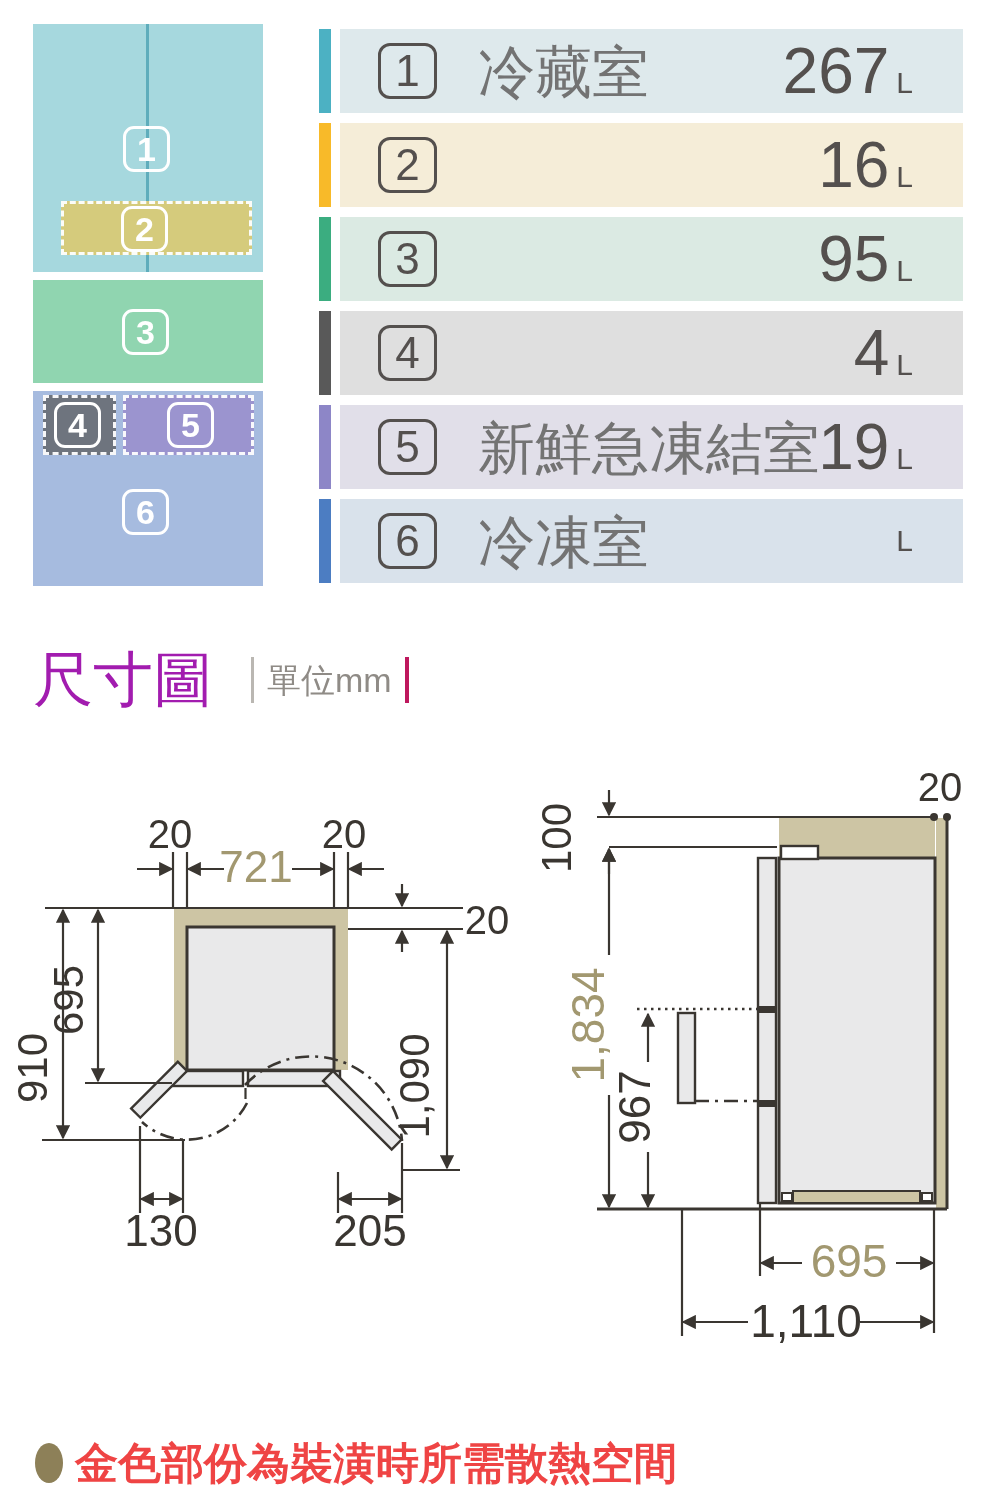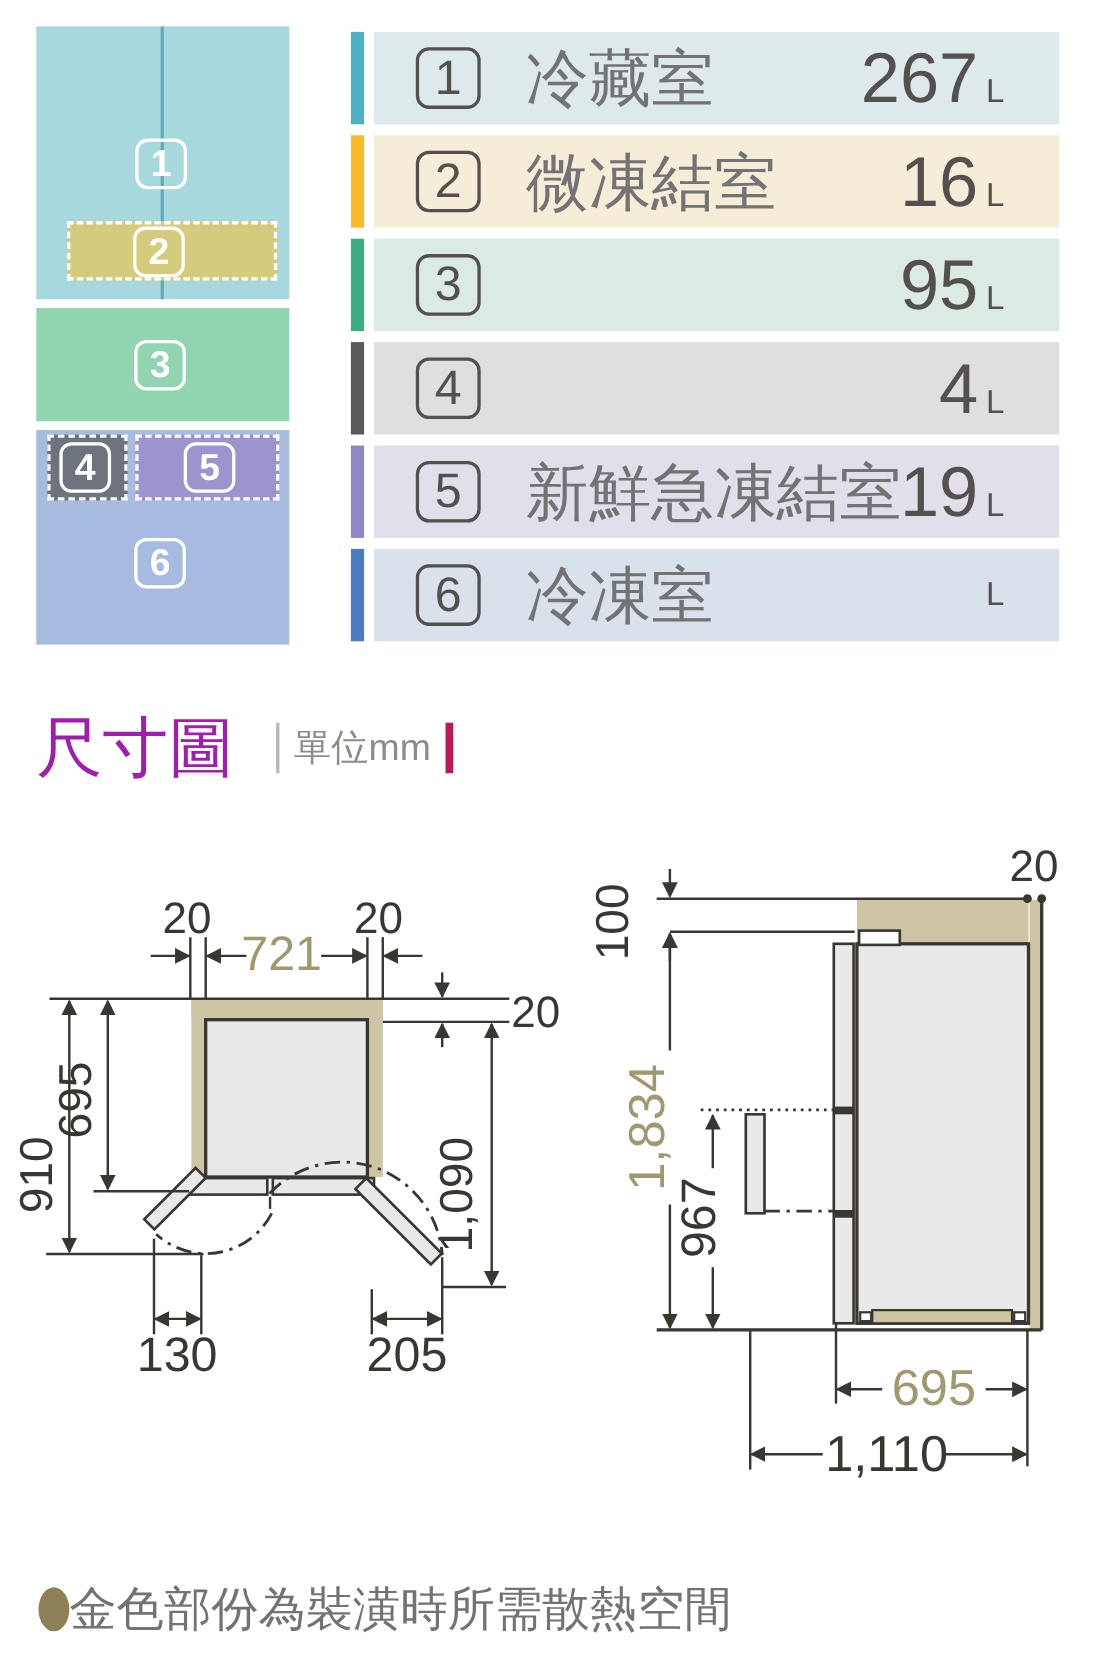--- a/index.html
+++ b/index.html
@@ -40,39 +40,39 @@
   .r2 .lbar{background:#f8ba29;} .r2 .lbg{background:#f5edd8;}
   .r3 .lbar{background:#3bad80;} .r3 .lbg{background:#dbeae3;}
   .r4 .lbar{background:#595959;} .r4 .lbg{background:#dfdfdf;}
   .r5 .lbar{background:#8d86c7;} .r5 .lbg{background:#e1dfe9;}
   .r6 .lbar{background:#4c7dc2;} .r6 .lbg{background:#d9e2eb;}
 
   
   .dim-title{position:absolute;left:33px;top:648px;display:flex;align-items:center;}
   .dim-title .big{font-size:60px;font-weight:500;color:#a21caf;line-height:64px;}
   .unit-wrap{margin-left:38px;display:flex;align-items:center;height:46px;
-    border-left:3px solid #bab7b2;border-right:7px solid #be185d;padding:0 13px;}
+    border-left:3px solid #bab7b2;border-right:4px solid #be185d;padding:0 13px;}
   .unit-wrap .unit-text{font-size:34px;color:#8f8b86;line-height:34px;}
 
   
   #drawings{position:absolute;left:0;top:760px;width:1000px;height:600px;}
   .ln{stroke:#3a3631;stroke-width:2.2;fill:none;}
   .ln3{stroke:#3a3631;stroke-width:3;fill:none;}
   .body-fill{fill:#e9e9ea;stroke:#3a3631;stroke-width:3;}
   .panel{fill:#e9e9ea;stroke:#3a3631;stroke-width:2.4;}
   .gold{fill:#cdc5a4;stroke:none;}
   .arc{stroke:#3a3631;stroke-width:2.6;fill:none;stroke-dasharray:14 6 3 6;}
   .dot-line{stroke:#3a3631;stroke-width:2.4;fill:none;stroke-dasharray:2.5 4.5;}
   .dim-t{font-family:"Liberation Sans", sans-serif;fill:#3a3631;}
   .gold-t{font-family:"Liberation Sans", sans-serif;fill:#a29870;}
 
   
   .footnote{position:absolute;left:35px;top:1441px;display:flex;align-items:center;}
   .gold-dot{width:28px;height:40px;border-radius:50%;background:#8d8058;flex:0 0 auto;}
-  .foot-text{font-size:43px;font-weight:400;color:#737373;line-height:44px;white-space:nowrap;}
+  .foot-text{margin-left:12px;font-size:43px;font-weight:700;color:#ef4444;line-height:44px;white-space:nowrap;}
 </style>
 </head>
 <body>
 
 <div id="stage">
 
   <div id="fridge">
     <div class="sec sec1"></div>
     <div class="sec sec2"></div>
     <div class="sec sec3"></div>
@@ -96,21 +96,20 @@
       <span class="lval">
           <span class="num">267</span>
           <span class="unit">L</span>
         </span>
     </div>
   </div>
   <div class="lrow r2" style="top:123px">
     <span class="lbar"></span>
     <div class="lbg">
       <span class="lbadge">2</span>
-      <span class="llabel">微凍結室</span>
       <span class="lval">
           <span class="num">16</span>
           <span class="unit">L</span>
         </span>
     </div>
   </div>
   <div class="lrow r3" style="top:217px">
     <span class="lbar"></span>
     <div class="lbg">
       <span class="lbadge">3</span>

